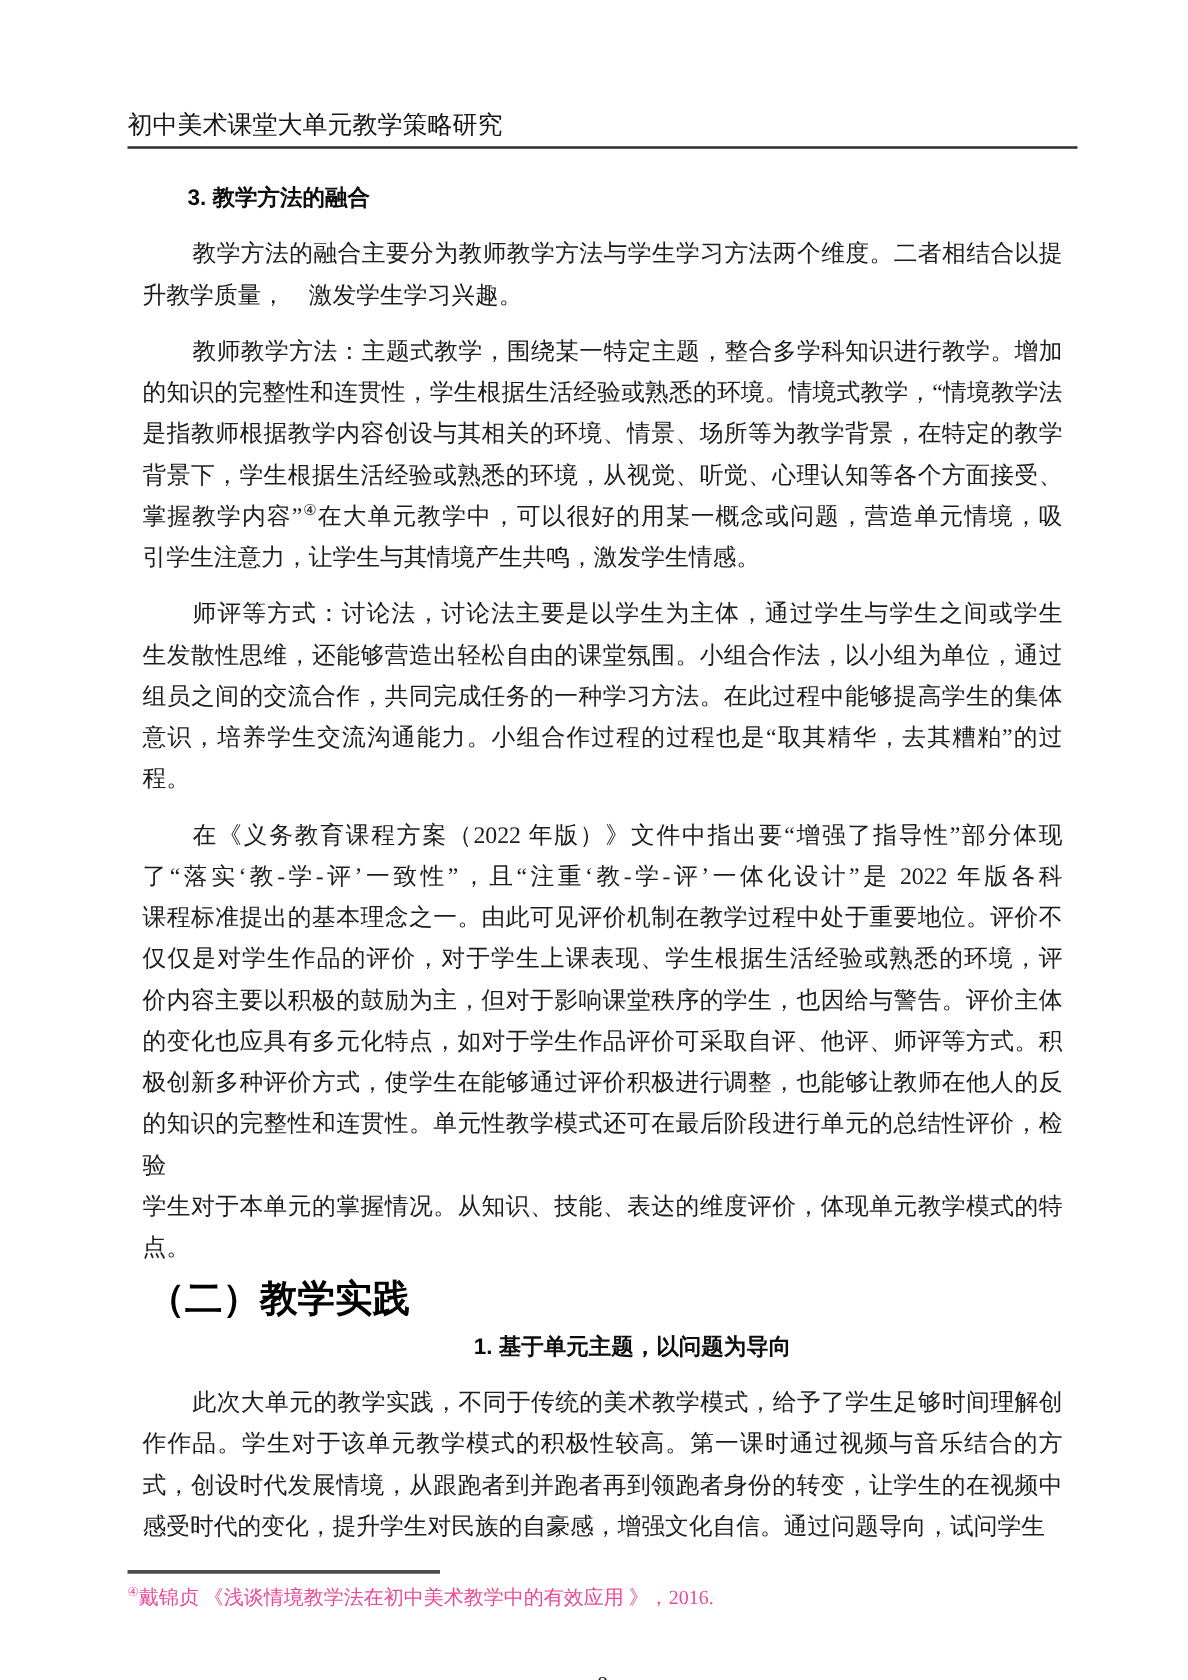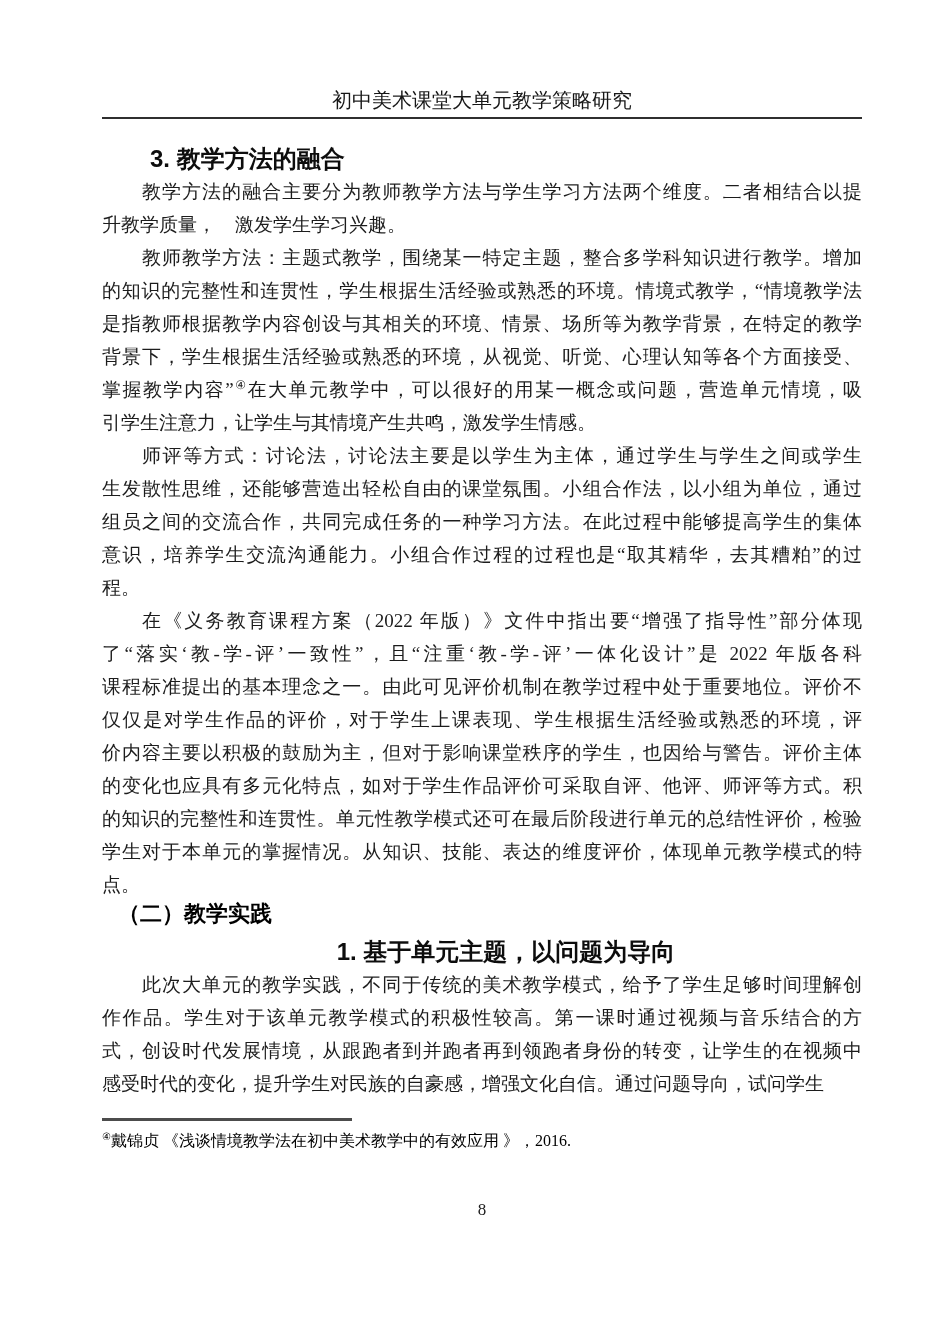--- a/index.html
+++ b/index.html
@@ -8,50 +8,50 @@
     width:950px; height:1344px;
     background:#ffffff;
     overflow:hidden;
     font-family:"Liberation Serif","DejaVu Serif",serif;
     color:#1c1c1c;
   }
   .doc { position:absolute; left:102px; top:0; width:760px; }
 
   .page-header {
     margin-top:89px;
-    text-align:center;
+    text-align:left;
     font-size:20px;
     line-height:22px;
     padding-bottom:6px;
     border-bottom:2px solid #2f2f2f;
     color:#161616;
   }
 
   .h-small {
     font-family:"Liberation Sans","DejaVu Sans",sans-serif;
     font-weight:700;
-    font-size:24px;
+    font-size:18px;
     line-height:33px;
     padding-left:48px;
     color:#0d0d0d;
   }
   .h-methods { margin-top:23px; }
   .h-theme   { margin-top:8px;text-align:center; }
 
   .h-practice {
     font-family:"Liberation Sans","DejaVu Sans",sans-serif;
     font-weight:700;
-    font-size:22px;
+    font-size:30px;
     line-height:26px;
     padding-left:16px;
     margin-top:0;
     color:#000000;
   }
 
-  .para { margin:0; }
+  .para { margin:12px; }
   .body-line {
     font-size:19px;
     line-height:33px;
     text-align:justify;
     text-align-last:justify;
     white-space:normal;
   }
   .body-line.last  { text-align-last:left; }
   .body-line.first { padding-left:40px; }
 
@@ -63,21 +63,21 @@
 
   .footnote-block { margin-top:18px; }
   .footnote-rule {
     width:250px; height:0;
     border-top:3px solid #4c4c4c;
   }
   .footnote-text {
     padding-top:8px;
     font-size:16px;
     line-height:23px;
-    color:#000000;
+    color:#ec4899;
   }
   .footnote-text sup.fn-marker {
     font-size:10px;
     vertical-align:super;
     line-height:0;
   }
 
   .page-number {
     margin-top:46px;
     text-align:center;
@@ -118,20 +118,21 @@
         <div class="body-line last">程。</div>
       </div>
 
     <div class="para">
         <div class="body-line first">在《义务教育课程方案（2022 年版）》文件中指出要“增强了指导性”部分体现</div>
         <div class="body-line">了“落实‘教-学-评’一致性”，且“注重‘教-学-评’一体化设计”是 2022 年版各科</div>
         <div class="body-line">课程标准提出的基本理念之一。由此可见评价机制在教学过程中处于重要地位。评价不</div>
         <div class="body-line">仅仅是对学生作品的评价，对于学生上课表现、学生根据生活经验或熟悉的环境，评</div>
         <div class="body-line">价内容主要以积极的鼓励为主，但对于影响课堂秩序的学生，也因给与警告。评价主体</div>
         <div class="body-line">的变化也应具有多元化特点，如对于学生作品评价可采取自评、他评、师评等方式。积</div>
+        <div class="body-line">极创新多种评价方式，使学生在能够通过评价积极进行调整，也能够让教师在他人的反</div>
         <div class="body-line">的知识的完整性和连贯性。单元性教学模式还可在最后阶段进行单元的总结性评价，检验</div>
         <div class="body-line">学生对于本单元的掌握情况。从知识、技能、表达的维度评价，体现单元教学模式的特</div>
         <div class="body-line last">点。</div>
       </div>
 
     <div class="h-practice">（二）教学实践</div>
 
     <div class="h-small h-theme">1. 基于单元主题，以问题为导向</div>
 
     <div class="para">

